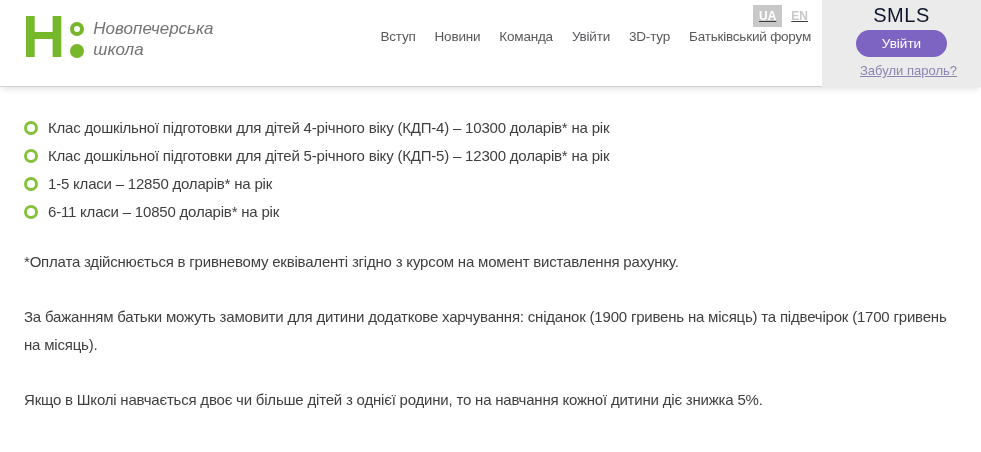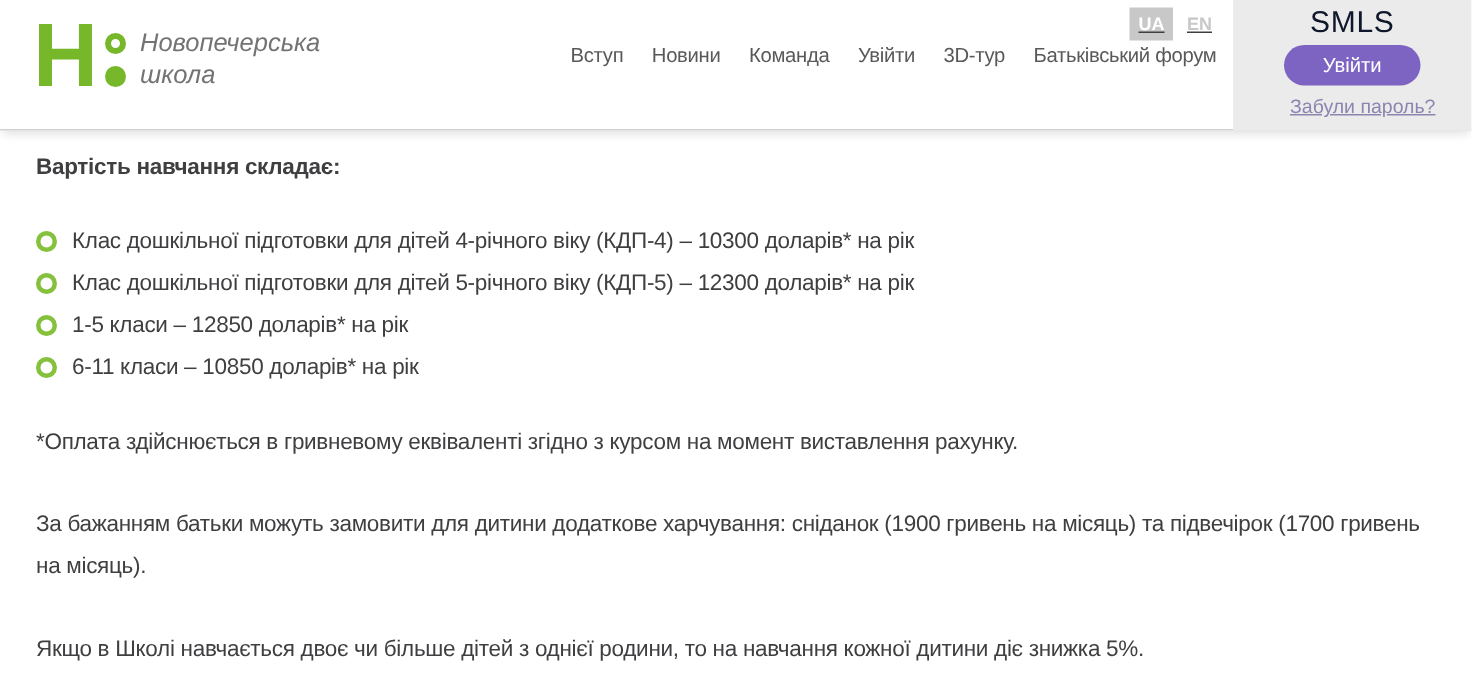--- a/index.html
+++ b/index.html
@@ -118,21 +118,20 @@
 
   <div class="smls-panel">
     <div class="smls-title">SMLS</div>
     <button class="login-btn">Увійти</button>
     <a class="forgot">Забули пароль?</a>
   </div>
 
 </div>
 
 <div class="content">
-  <p class="heading">Вартість навчання складає:</p>
 
   <ul class="tuition-list">
     <li>
       <span class="bullet"></span>
       <span>Клас дошкільної підготовки для дітей 4-річного віку (КДП-4) – 10300 доларів* на рік</span>
     </li>
     <li>
       <span class="bullet"></span>
       <span>Клас дошкільної підготовки для дітей 5-річного віку (КДП-5) – 12300 доларів* на рік</span>
     </li>

